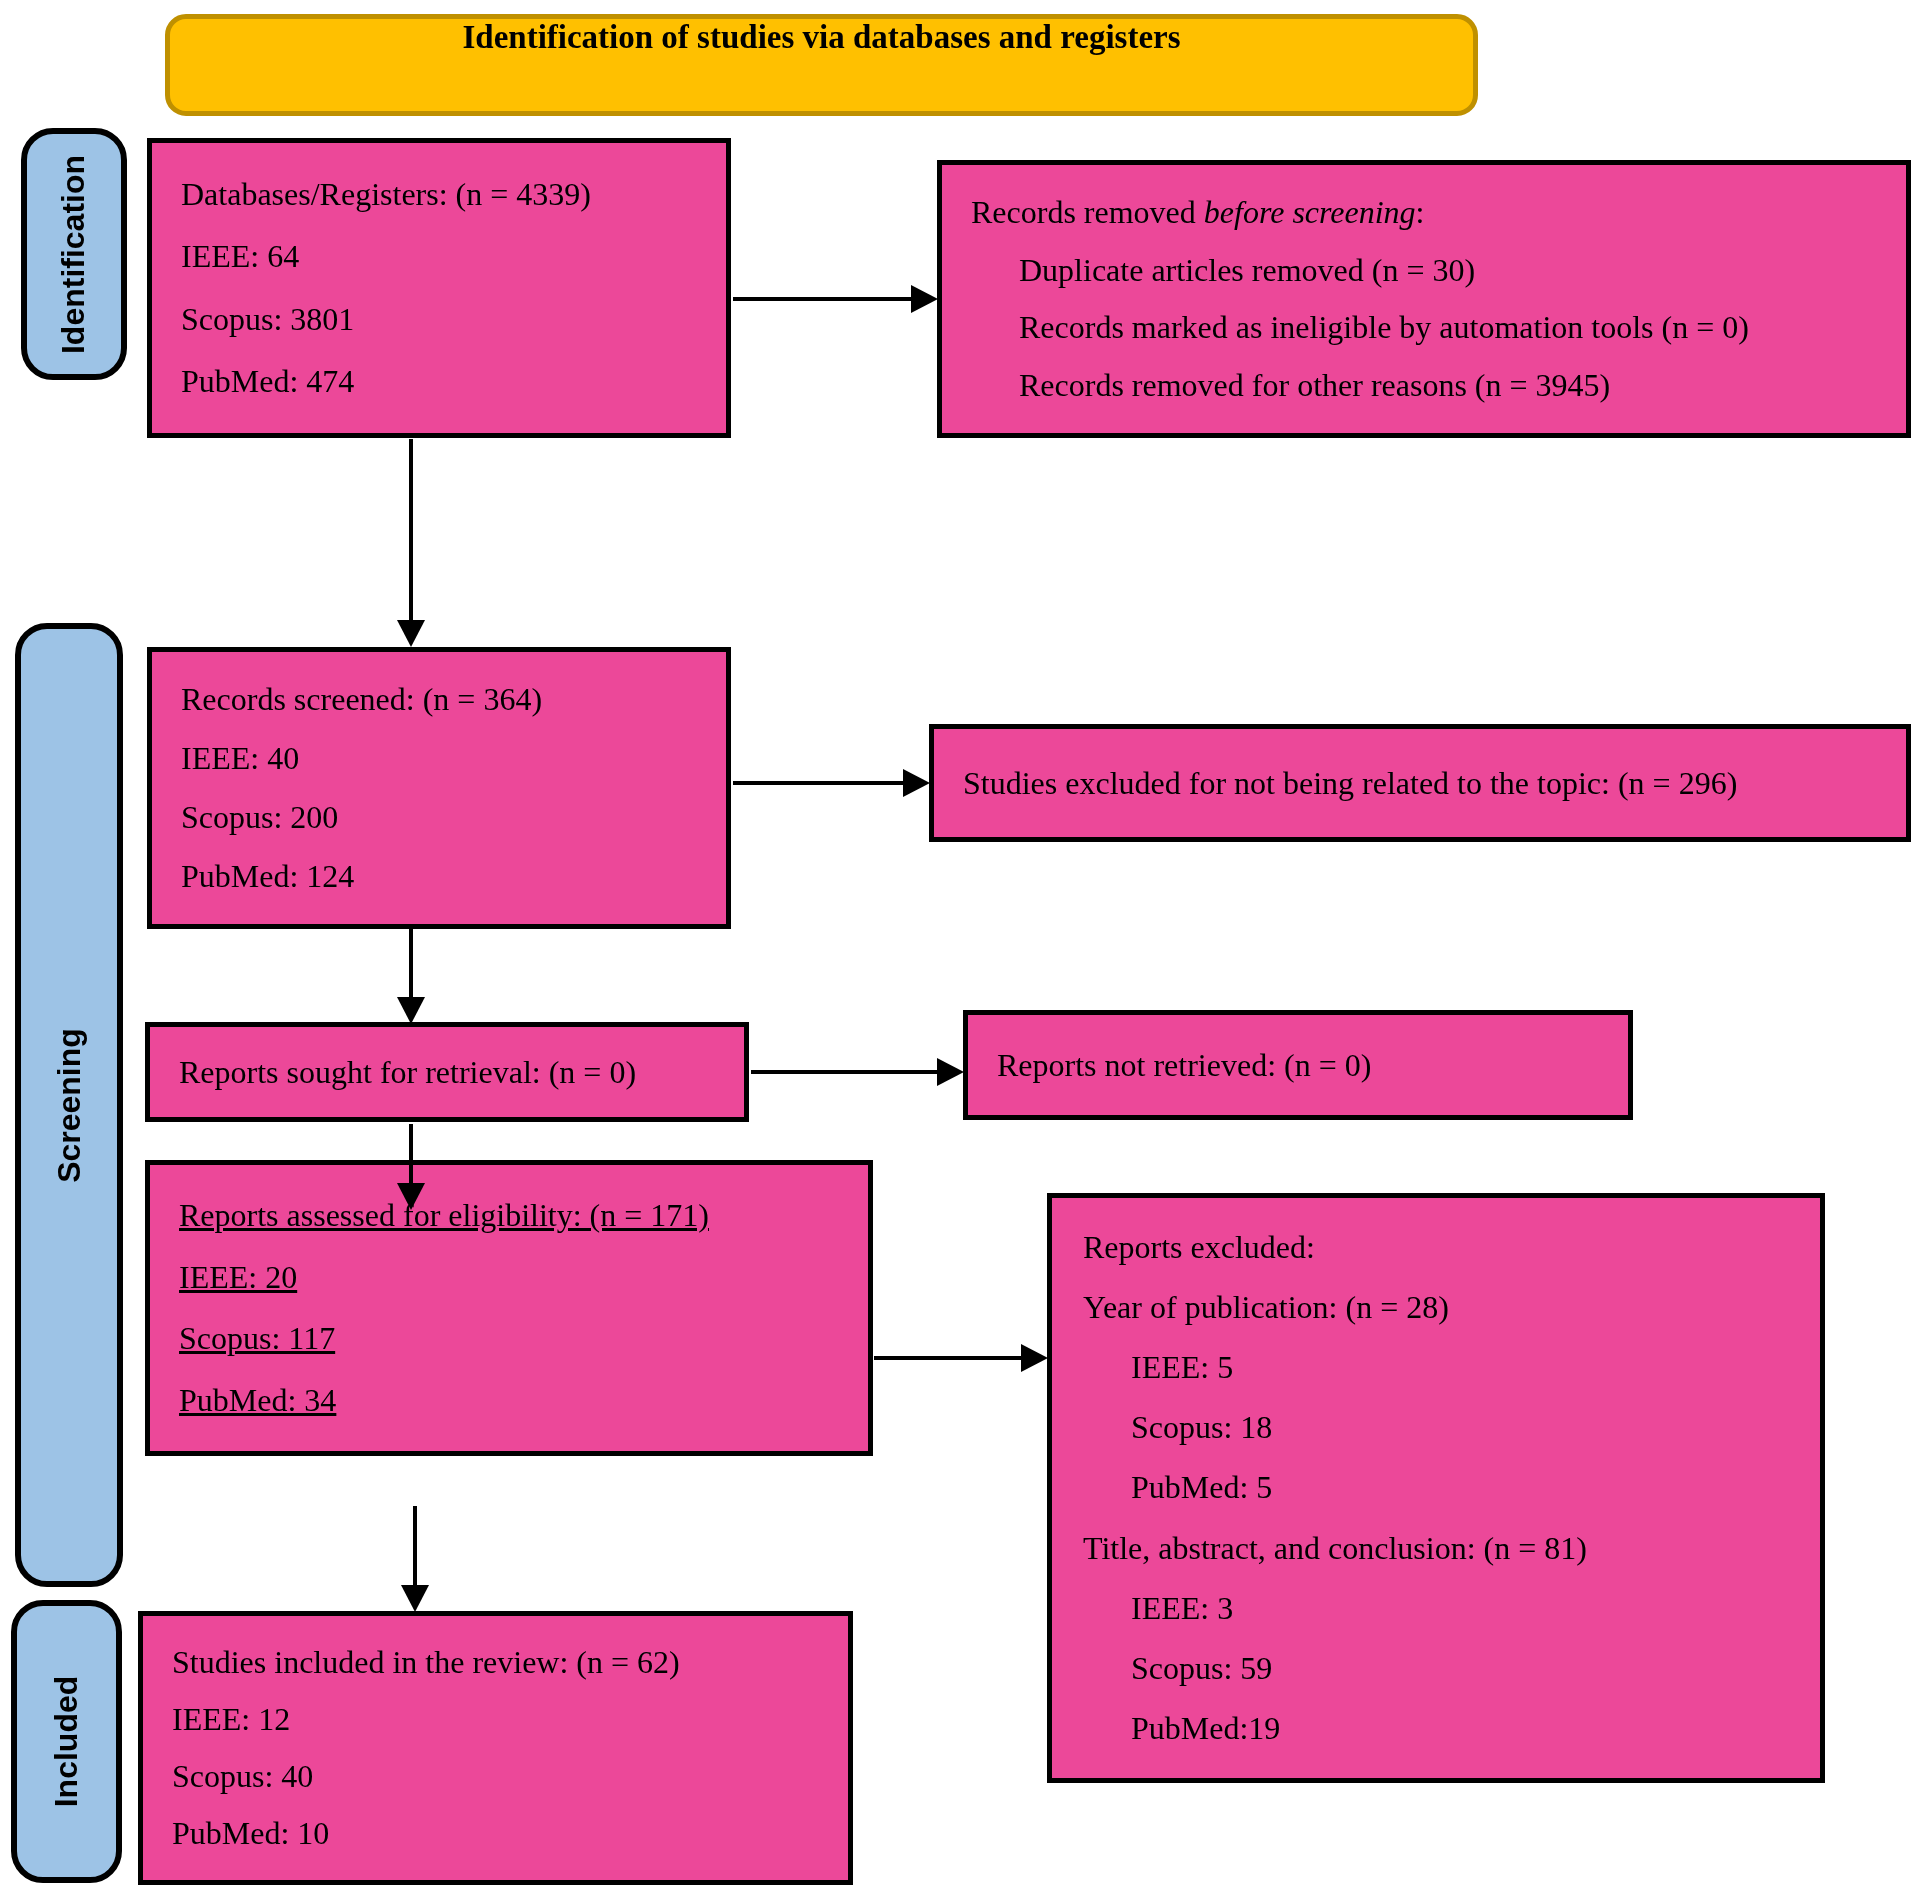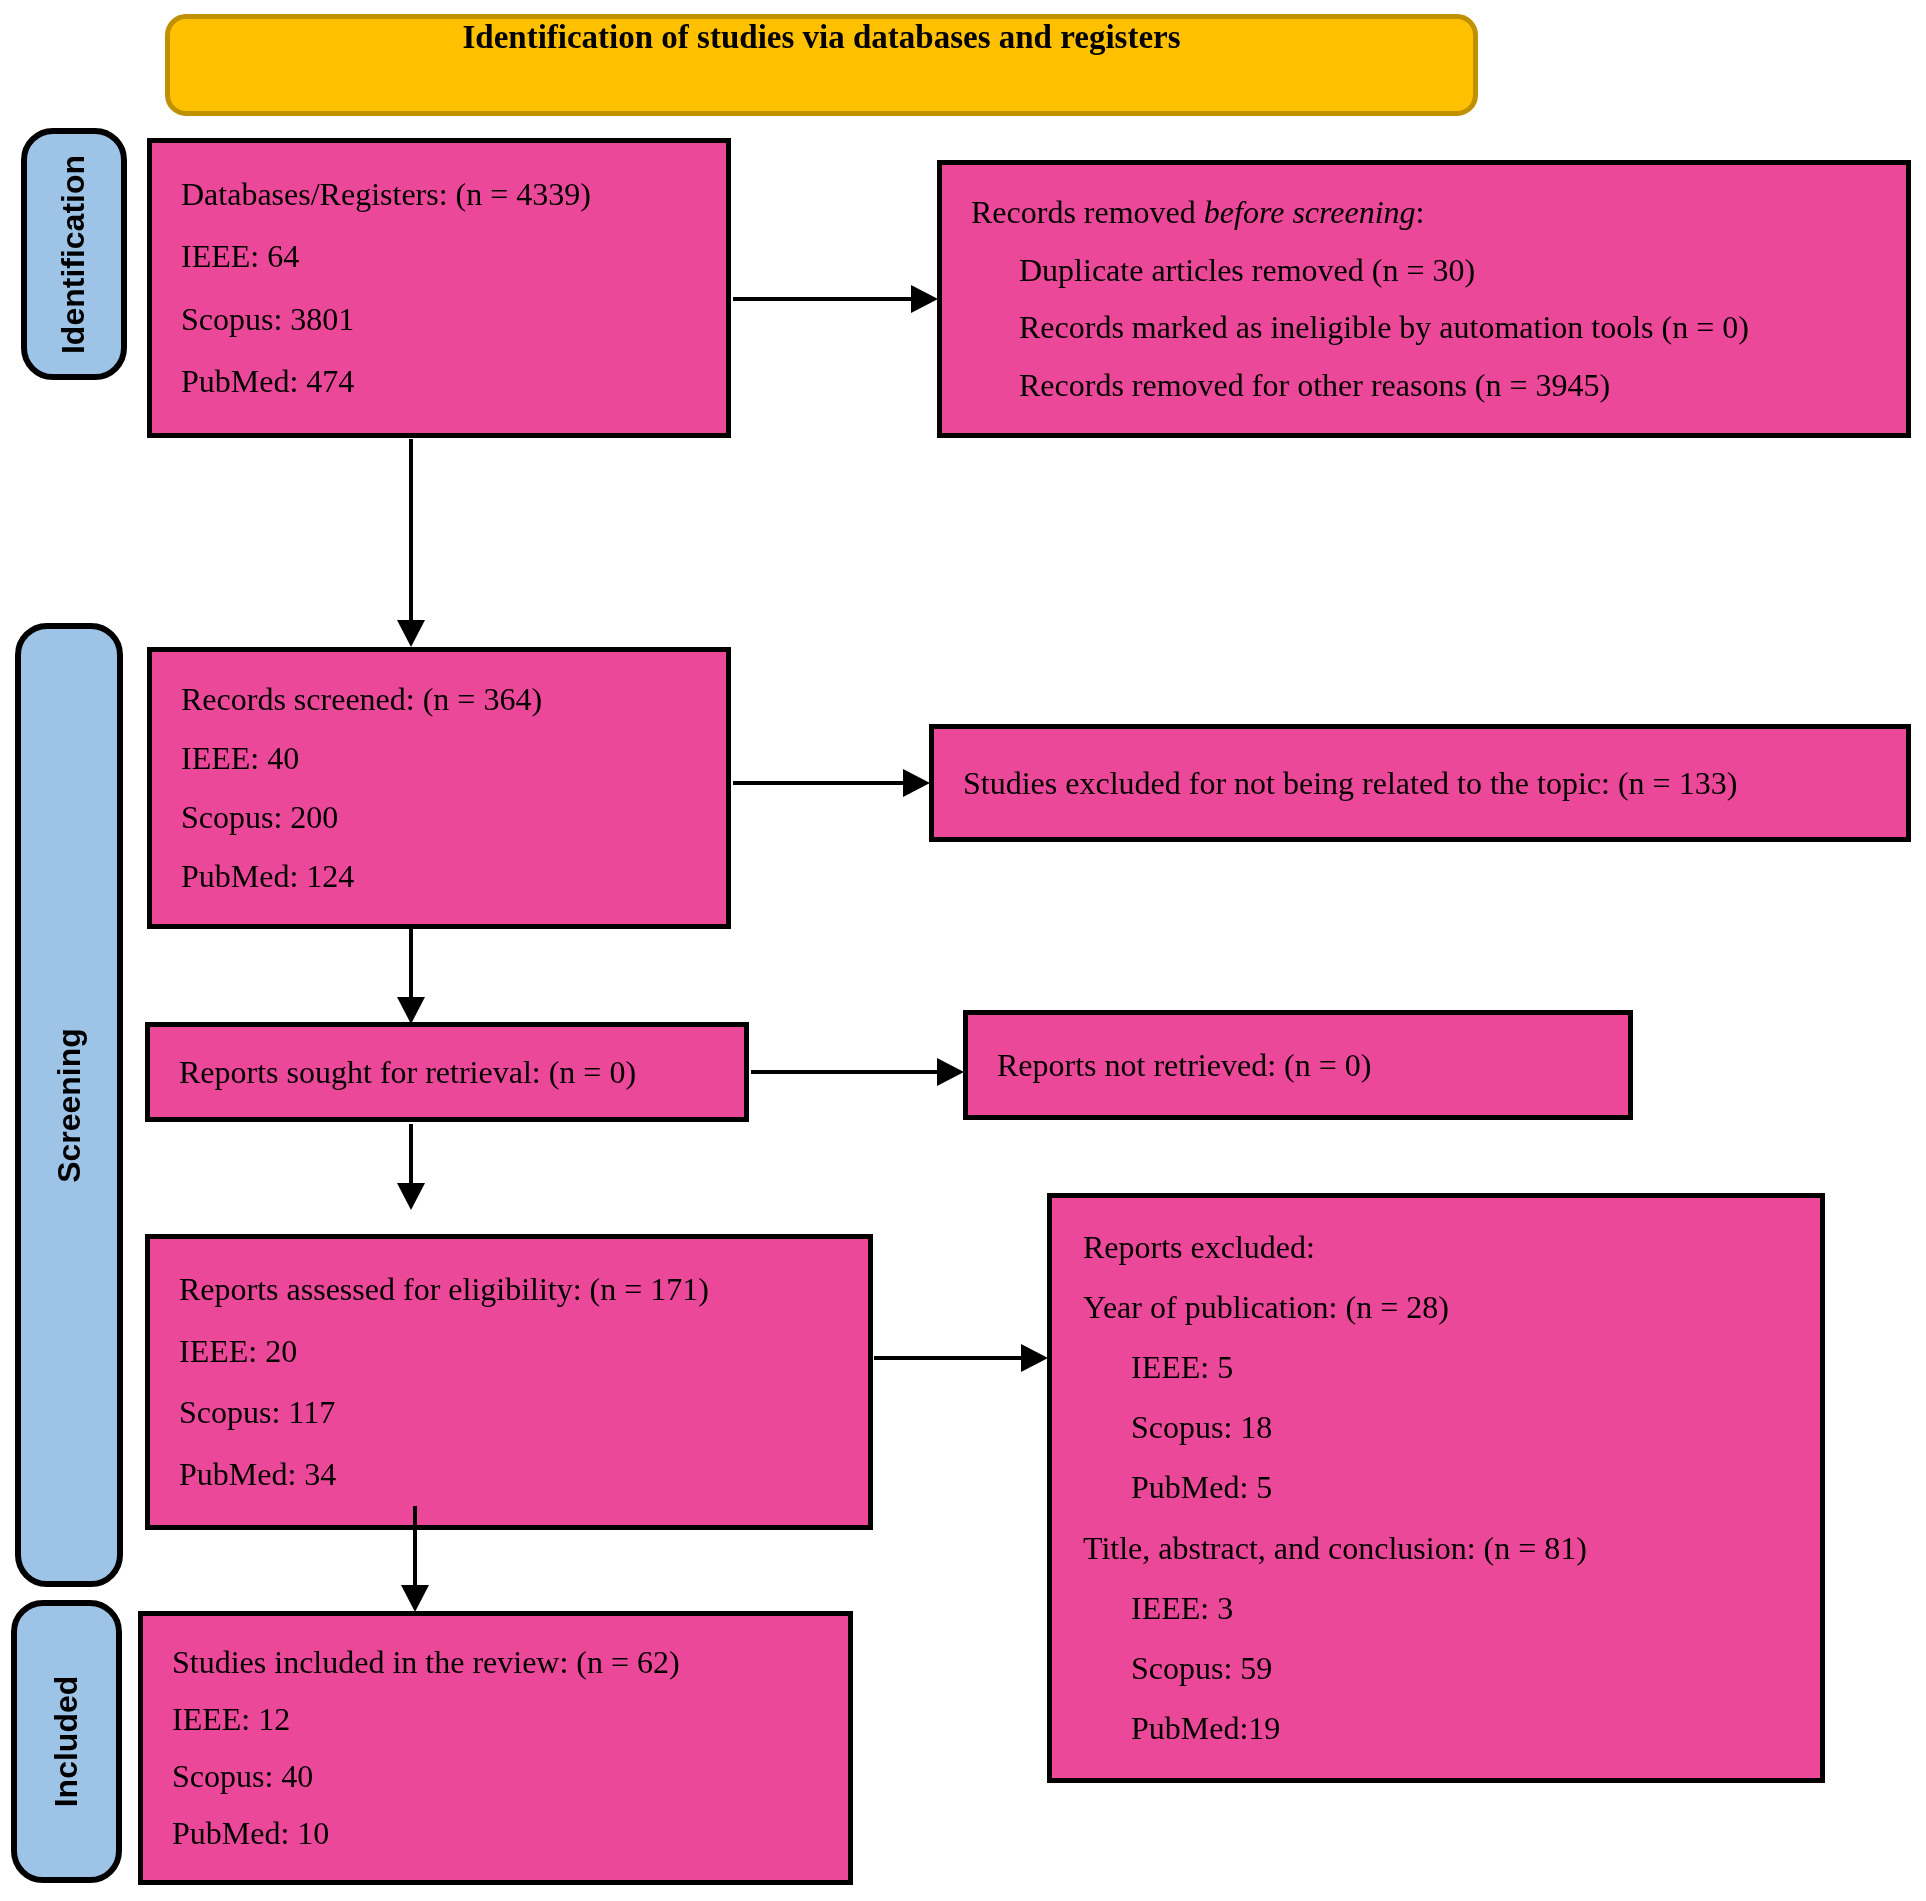--- a/index.html
+++ b/index.html
@@ -64,21 +64,21 @@
   .fbox .line{ white-space:nowrap; }
   .fbox .line.indent{ margin-left:48px; }
   .fbox .it{ font-style:italic; }
 
   #box-databases        { left:147px;  top:138px;  width:584px; height:300px; }
   #box-records-removed  { left:937px; top:160px;  width:974px; height:278px; }
   #box-records-screened { left:147px;  top:647px; width:584px; height:282px; }
   #box-studies-excluded { left:929px; top:724px; width:982px; height:118px; }
   #box-reports-sought   { left:145px;  top:1022px; width:604px; height:100px; }
   #box-reports-not-retrieved{ left:963px; top:1010px; width:670px; height:110px; }
-  #box-reports-assessed { left:145px;  top:1234px; width:728px; height:296px; }
+  #box-reports-assessed { left:145px;  top:1160px; width:728px; height:296px;text-decoration:underline; }
   #box-reports-excluded { left:1047px; top:1193px; width:778px; height:590px; padding-left:31px;}
   #box-studies-included { left:138px;  top:1611px; width:715px; height:274px; }
 
   
   .aline{ position:absolute; background:#000; }
   .h{ height:4.4px; }
   .v{ width:4.4px; }
   .head-r{ position:absolute; width:0; height:0;
     border-top:14.3px solid transparent; border-bottom:14.3px solid transparent;
     border-left:27.5px solid #000; }
@@ -126,21 +126,21 @@
       <div class="line indent">Records marked as ineligible by automation tools (n = 0)</div>
       <div class="line indent">Records removed for other reasons (n = 3945)</div>
     </div>
   <div class="fbox" id="box-records-screened">
       <div class="line">Records screened: (n = 364)</div>
       <div class="line">IEEE: 40</div>
       <div class="line">Scopus: 200</div>
       <div class="line">PubMed: 124</div>
     </div>
   <div class="fbox single" id="box-studies-excluded">
-      <div class="line">Studies excluded for not being related to the topic: (n = 133)</div>
+      <div class="line">Studies excluded for not being related to the topic: (n = 296)</div>
     </div>
   <div class="fbox single" id="box-reports-sought">
       <div class="line">Reports sought for retrieval: (n = 0)</div>
     </div>
   <div class="fbox single" id="box-reports-not-retrieved">
       <div class="line">Reports not retrieved: (n = 0)</div>
     </div>
   <div class="fbox" id="box-reports-assessed">
       <div class="line">Reports assessed for eligibility: (n = 171)</div>
       <div class="line">IEEE: 20</div>

